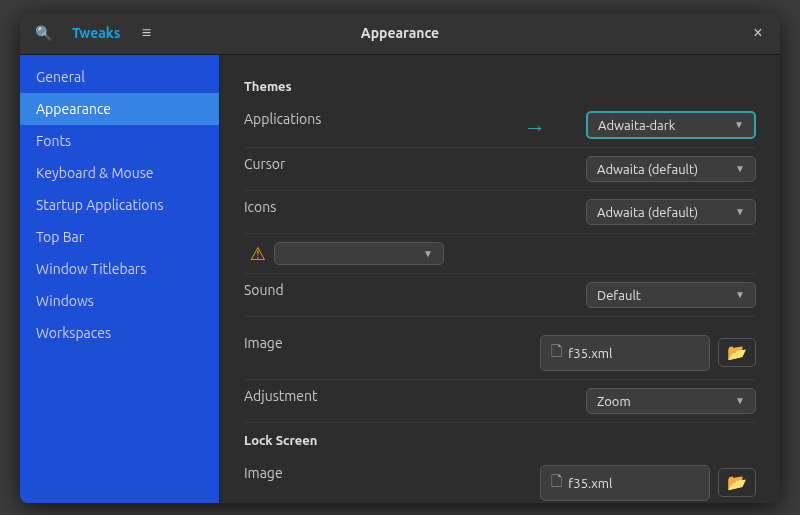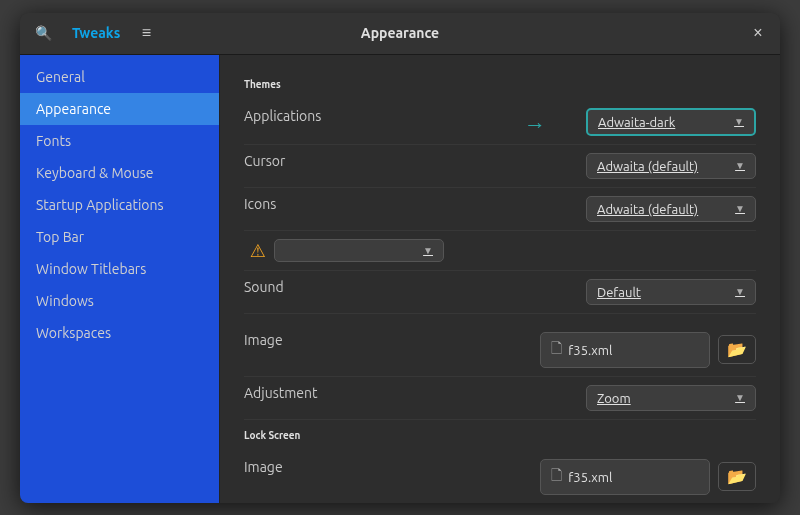--- a/index.html
+++ b/index.html
@@ -132,21 +132,21 @@
     }
 
     .main {
       flex: 1;
       padding: 20px 24px;
       overflow-y: auto;
       background: #2d2d2d;
     }
 
     .section-title {
-      font-size: 10px;
+      font-size: 13px;
       font-weight: 700;
       color: #e0e0e0;
       margin-bottom: 10px;
       margin-top: 4px;
     }
 
     .settings-row {
       display: flex;
       padding: 8px 0;
       border-bottom: 1px solid rgba(255,255,255,0.05);
@@ -176,21 +176,20 @@
       border-radius: 5px;
       color: #e0e0e0;
       padding: 5px 10px;
       font-size: 13px;
       cursor: pointer;
       display: flex;
       align-items: center;
       gap: 6px;
       min-width: 170px;
       justify-content: space-between;
-      text-decoration: underline;
     }
 
     .dropdown.highlighted {
       border: 2px solid #2ca5a5;
       border-radius: 5px;
     }
 
     .dropdown-chevron {
       color: #aaa;
       font-size: 10px;

